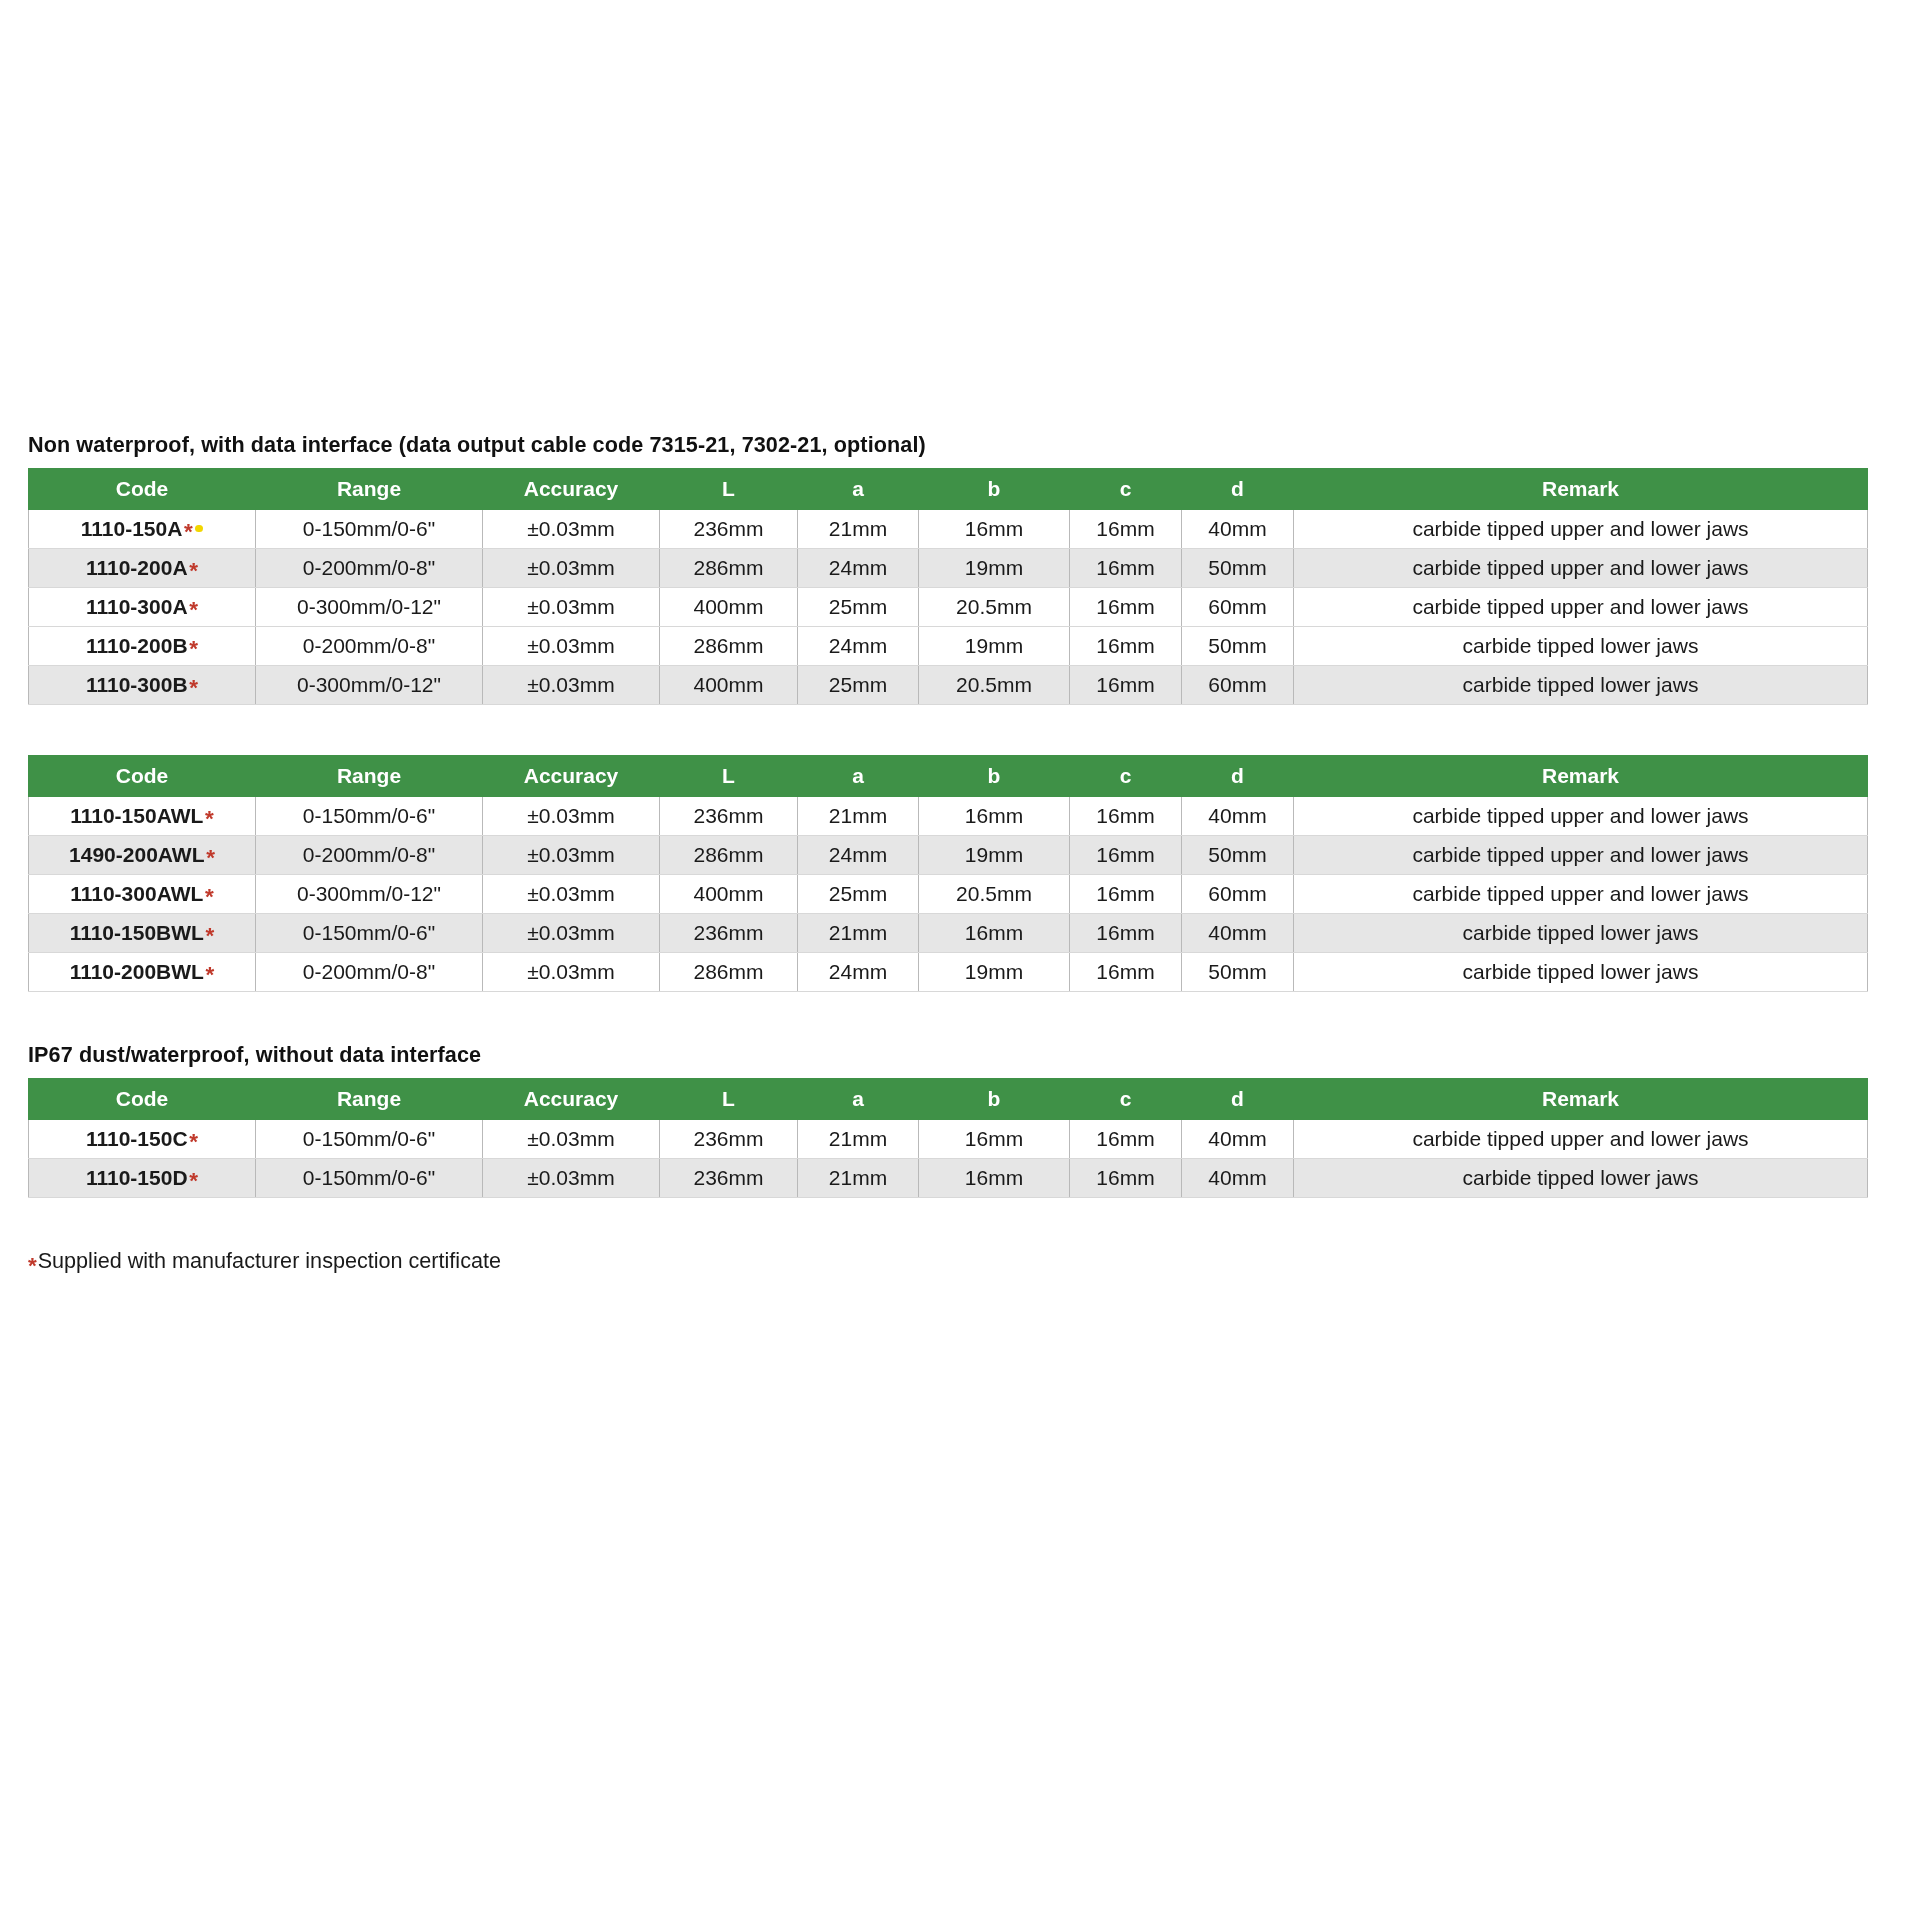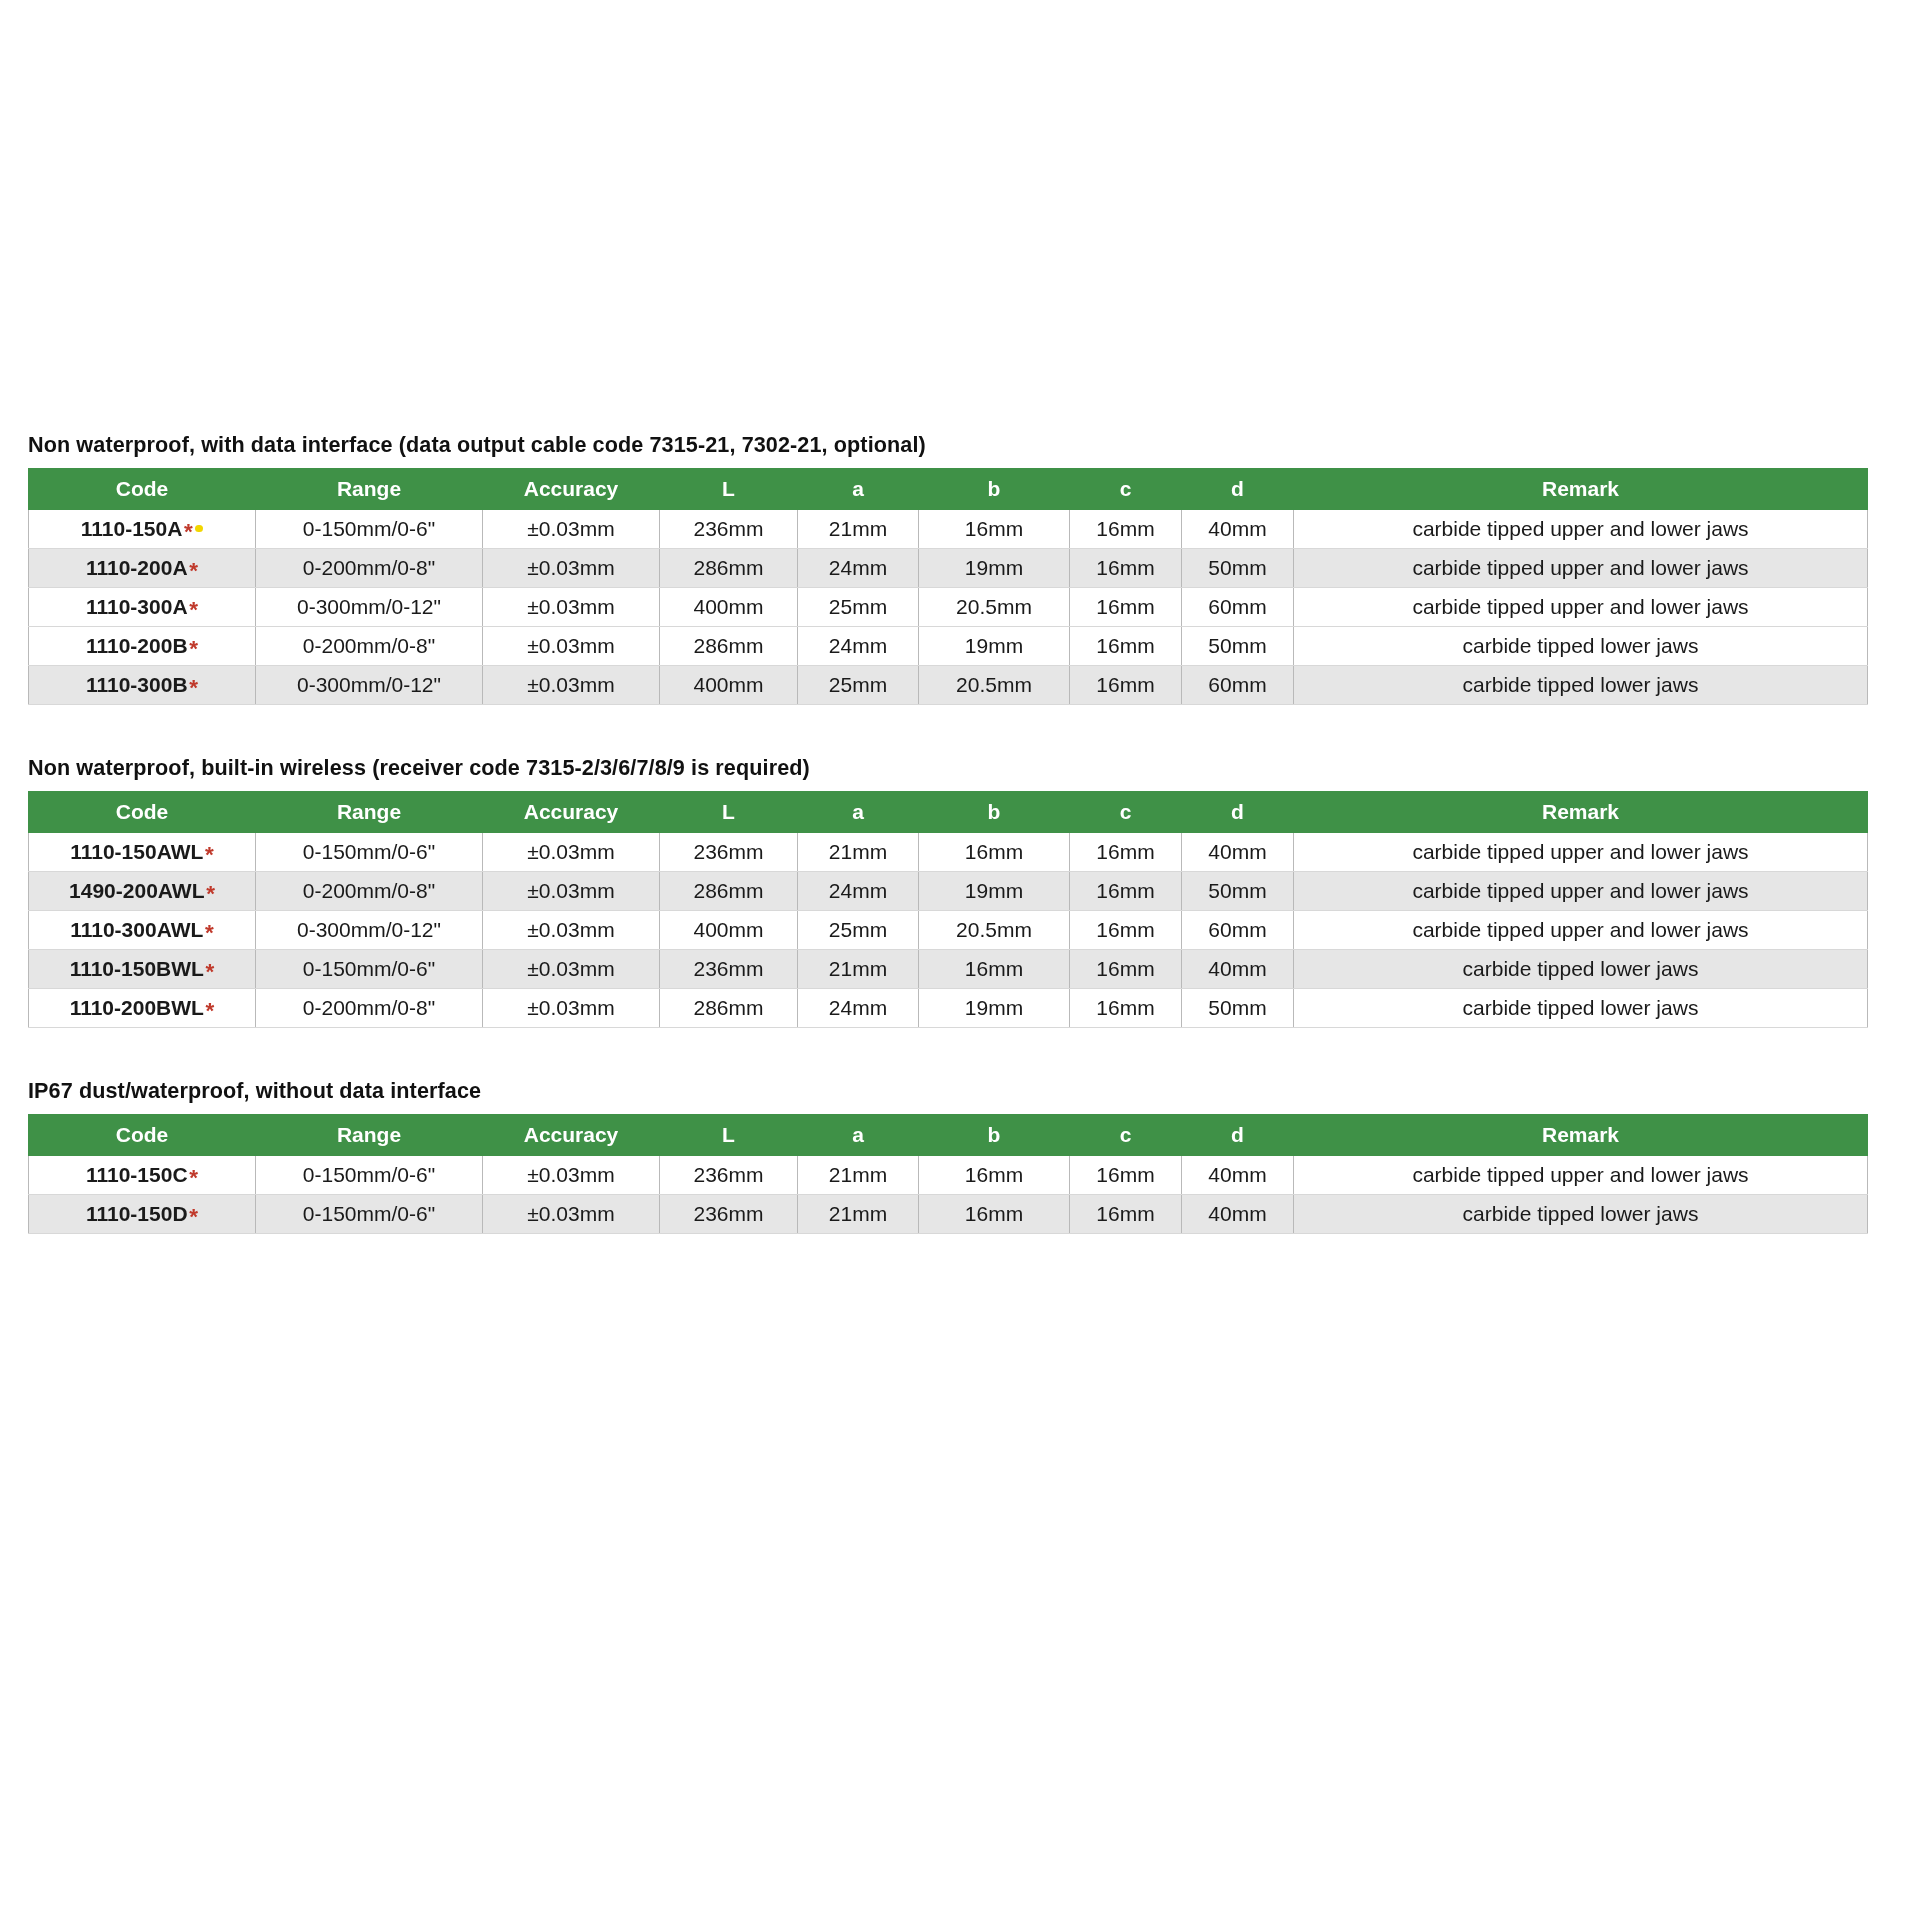--- a/index.html
+++ b/index.html
@@ -206,21 +206,20 @@
               <td>25mm</td>
               <td>20.5mm</td>
               <td>16mm</td>
               <td>60mm</td>
               <td class="remark">carbide tipped lower jaws</td>
             </tr>
           </tbody>
         </table>
       </div>
       <div class="section">
-        <div class="section-title">Non waterproof, built-in wireless (receiver code 7315-2/3/6/7/8/9 is required)</div>
         <table class="spec">
           <colgroup>
             <col class="c-code">
             <col class="c-range">
             <col class="c-acc">
             <col class="c-l">
             <col class="c-a">
             <col class="c-b">
             <col class="c-c">
             <col class="c-d">
@@ -345,14 +344,17 @@
               <td>21mm</td>
               <td>16mm</td>
               <td>16mm</td>
               <td>40mm</td>
               <td class="remark">carbide tipped lower jaws</td>
             </tr>
           </tbody>
         </table>
       </div>
     </div>
+  <div class="footnote">
+    <span class="star">*</span><span>Supplied with manufacturer inspection certificate</span>
+  </div>
 </div>
 
 
 </body></html>

